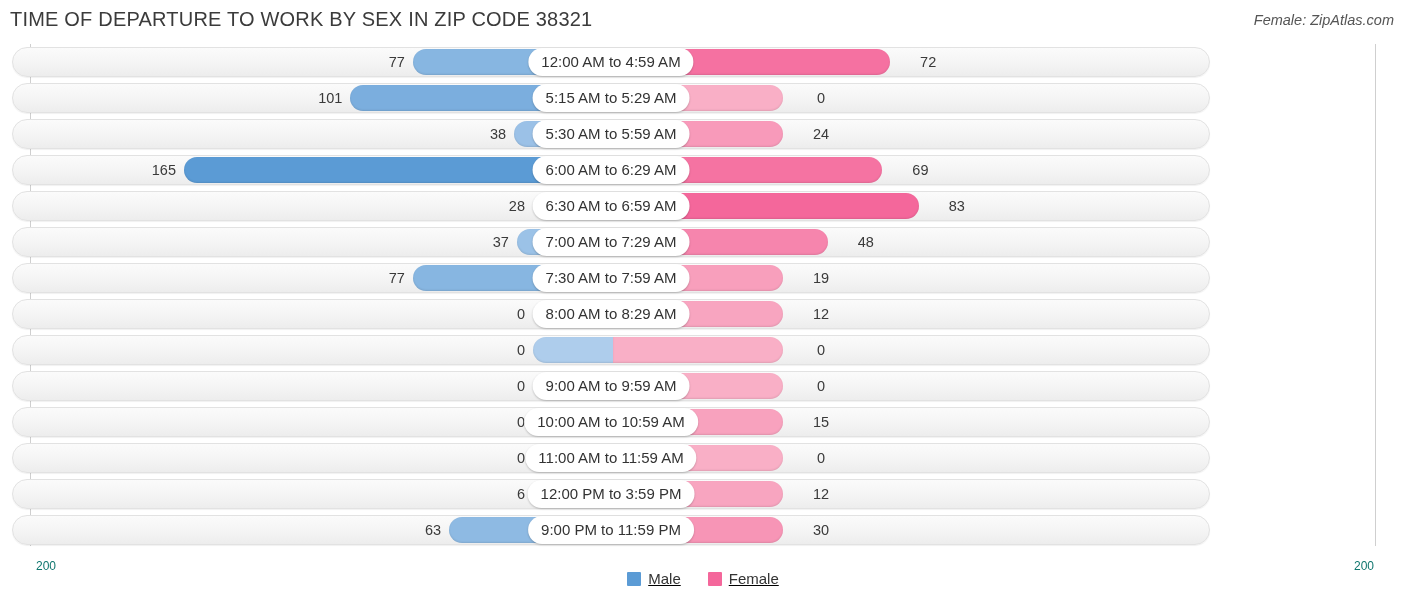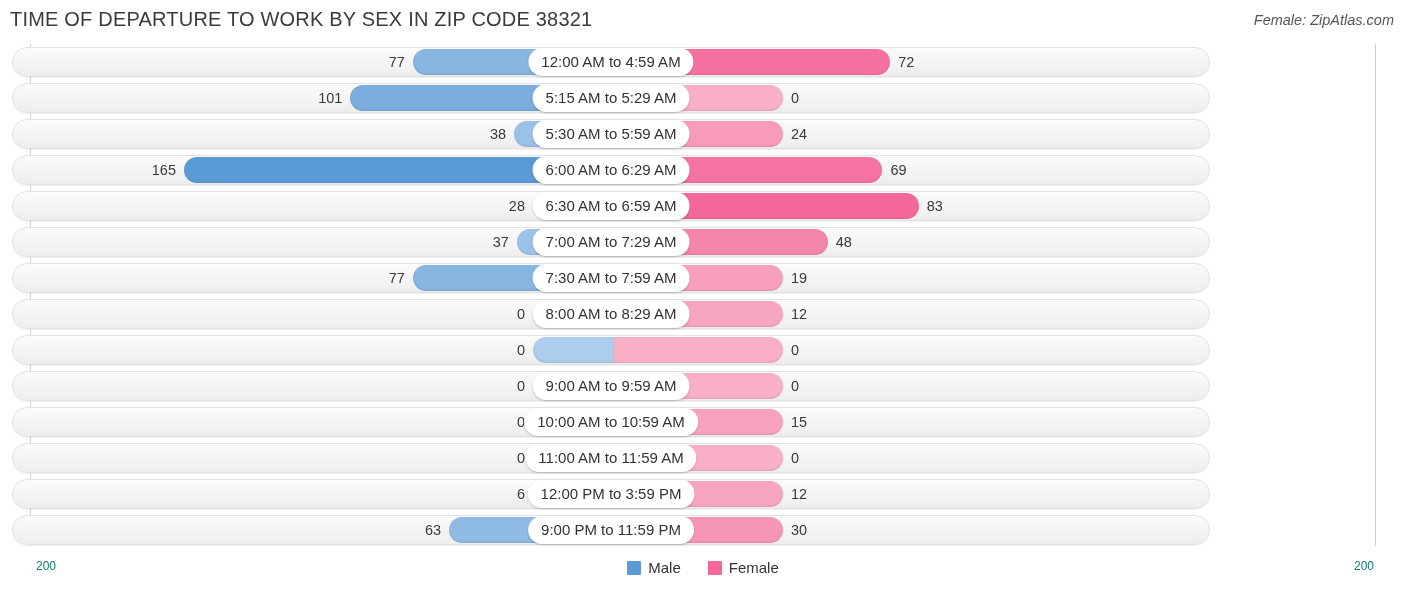--- a/index.html
+++ b/index.html
@@ -126,21 +126,21 @@
     position: absolute;
     top: 5px;
     height: 26px;
     line-height: 26px;
     font-size: 14.5px;
     color: #3a3a3a;
     white-space: nowrap;
     z-index: 5;
   }
   .val-left  { text-align: right; }
-  .val-right { text-align: left; }
+  .val-right { text-align: center; }
 
   
   .footer {
     position: absolute;
     left: 0;
     top: 552px;
     width: 1406px;
     height: 42px;
   }
   .axis-min, .axis-max {
@@ -149,25 +149,26 @@
     font-size: 12px;
     color: #0f766e;
   }
   .axis-min { left: 36px; }
   .axis-max { left: 1340px; width: 34px; text-align: right; }
 
   .legend {
     position: absolute;
     left: 0;
     right: 0;
-    top: 7px;
+    top: 18px;
     display: flex;
     justify-content: center;
     align-items: center;
     gap: 27px;
+    text-decoration: underline;
   }
   .legend-item {
     display: flex;
     align-items: center;
     gap: 7px;
     font-size: 15px;
     color: #333333;
   }
   .swatch {
     width: 14px;

